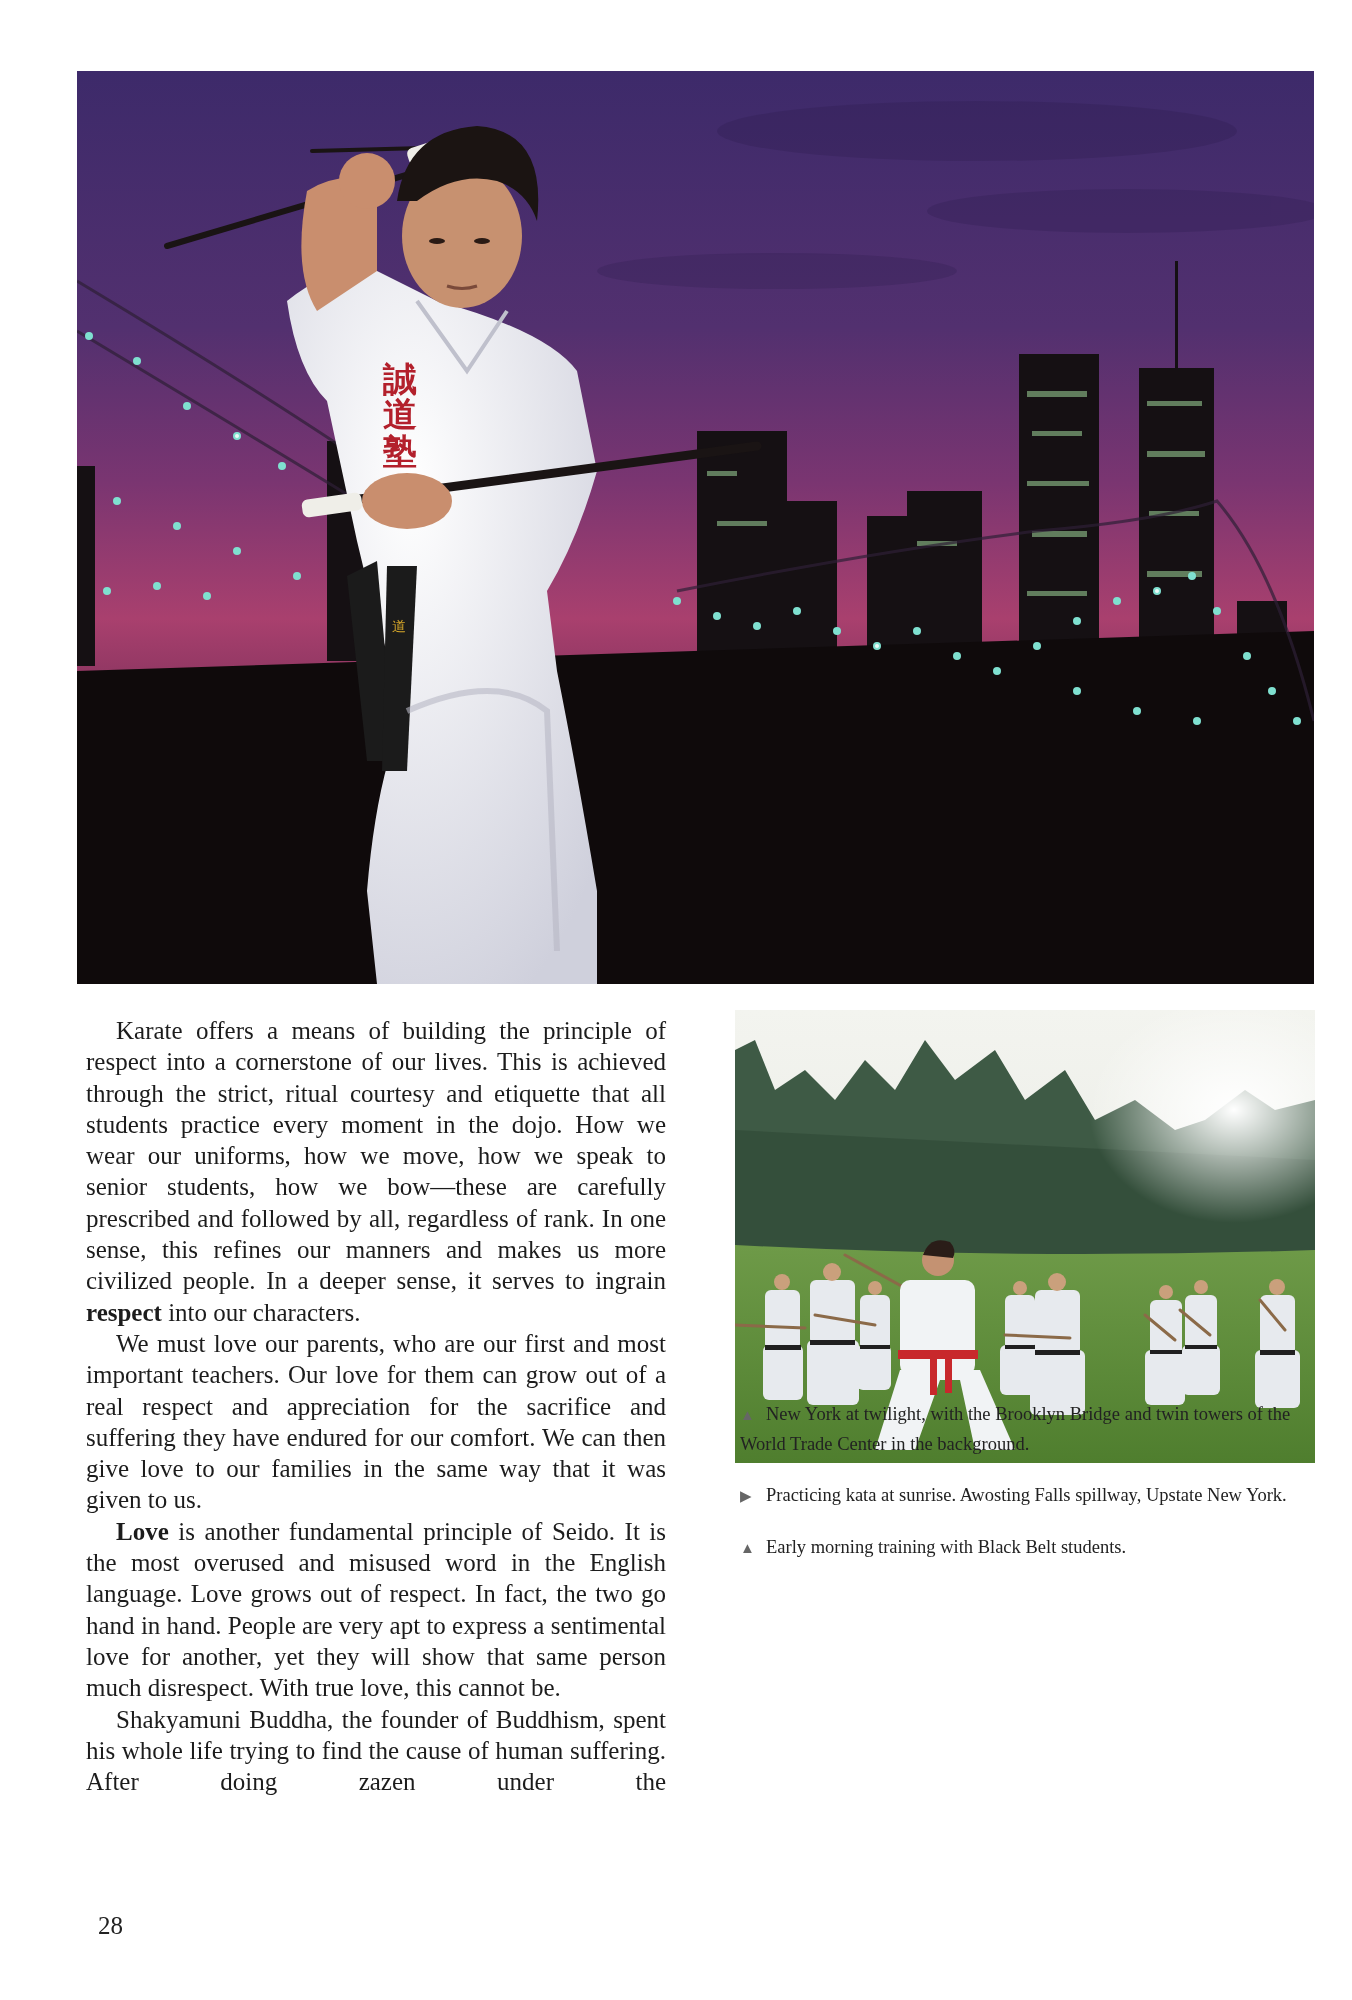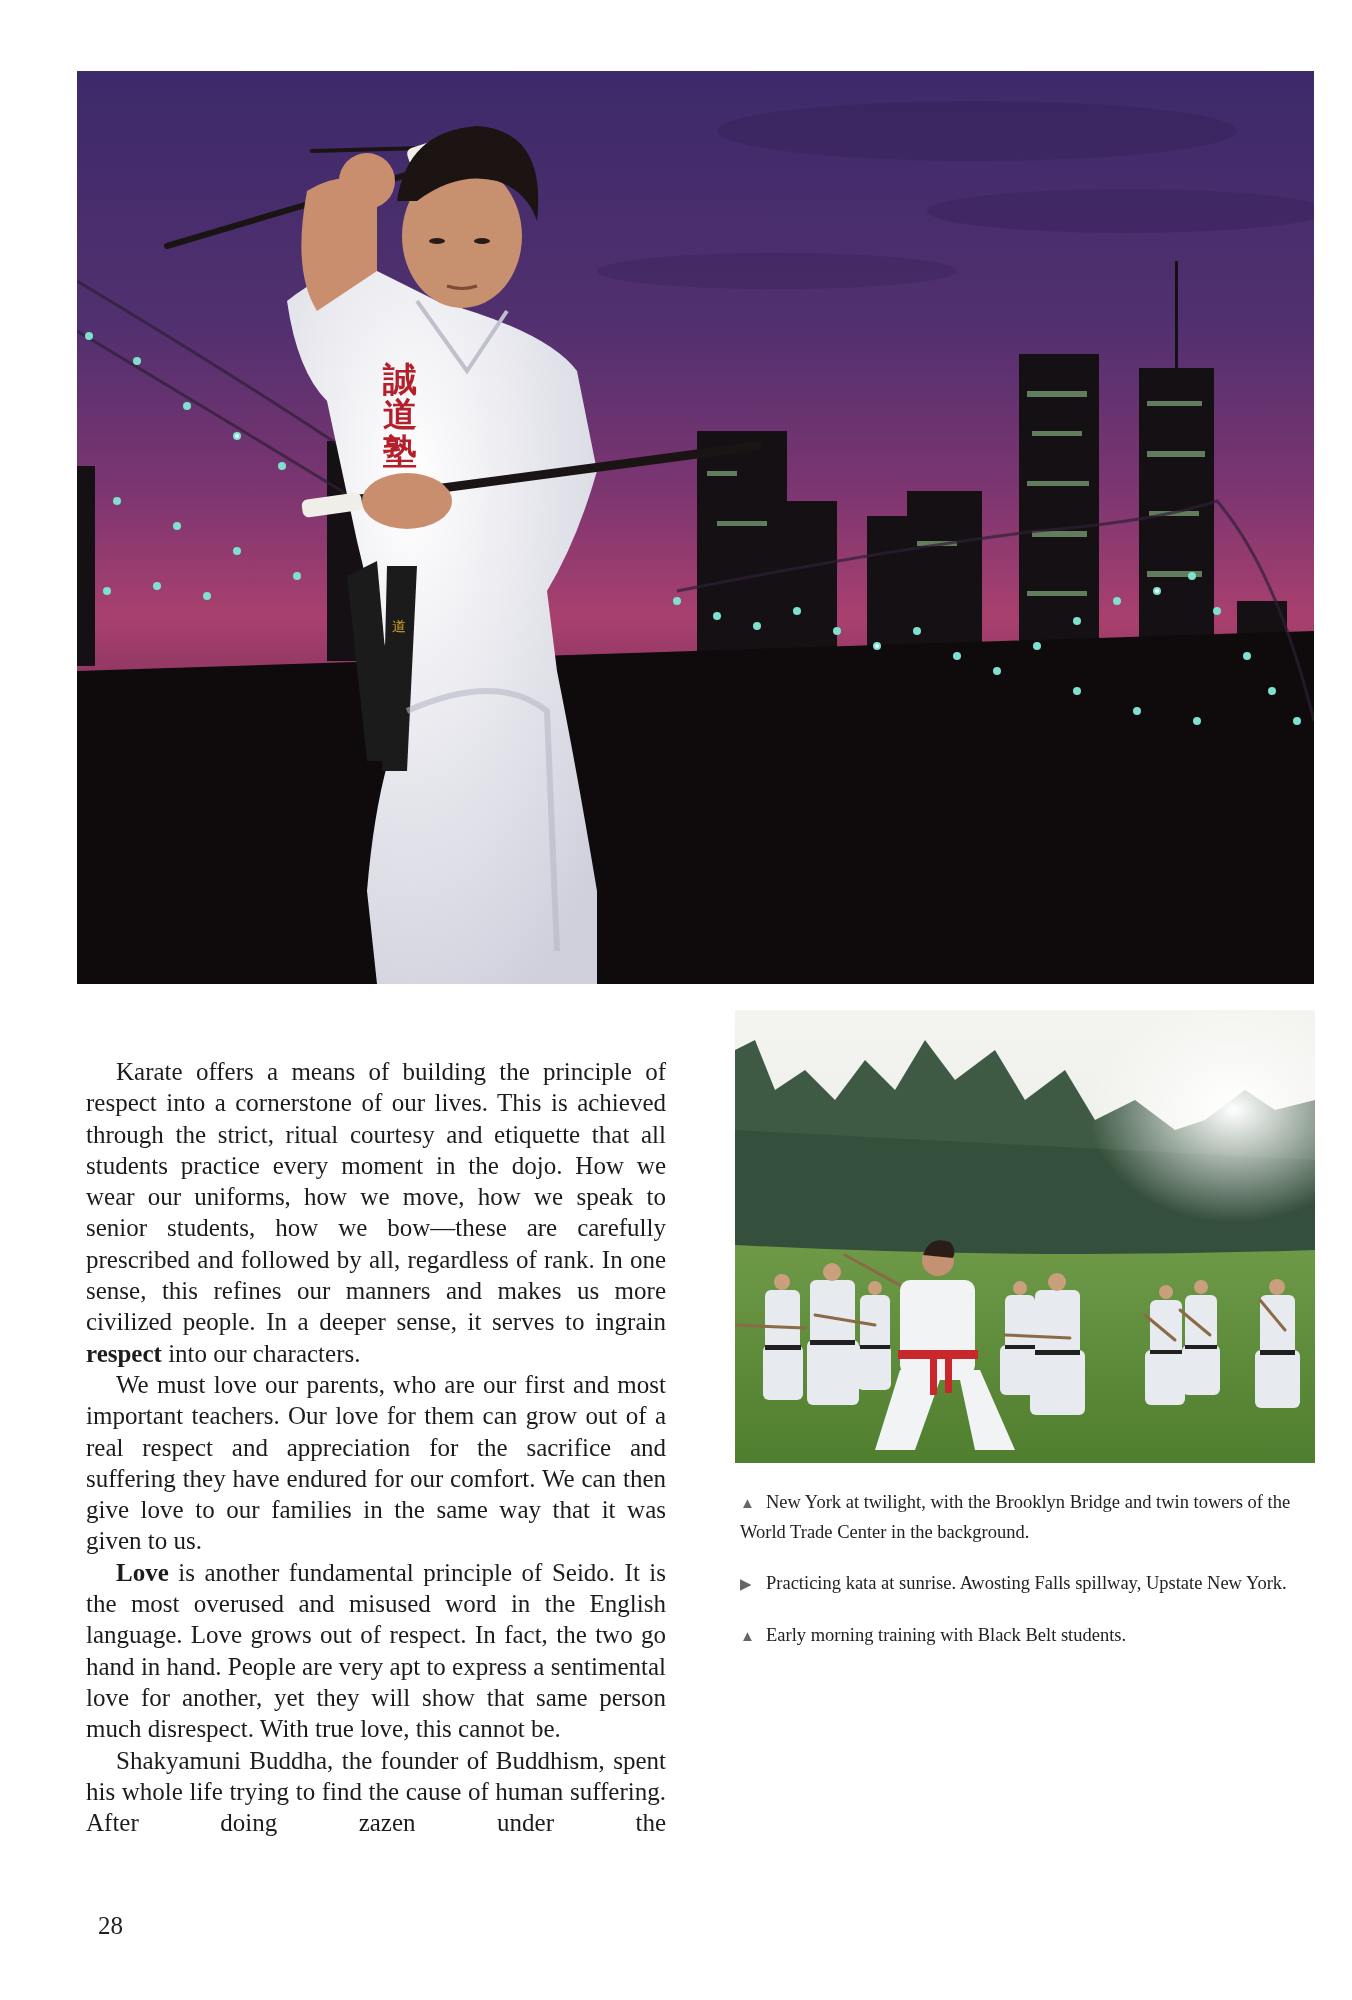--- a/index.html
+++ b/index.html
@@ -4,25 +4,25 @@
 <style>
   html, body { margin: 0; padding: 0; background: #ffffff; }
   body { width: 1352px; height: 2000px; position: relative; overflow: hidden;
          font-family: "Liberation Serif", "DejaVu Serif", serif; color: #1c1c1c; }
   .photo { position: absolute; overflow: hidden; }
   .photo svg { display: block; width: 100%; height: 100%; }
   #photo-main { left: 77px; top: 71px; width: 1237px; height: 913px; }
   #photo-training { left: 735px; top: 1010px; width: 580px; height: 453px; }
 
   .body-text { position: absolute; left: 86px; top: 1015px; width: 580px;
-               font-size: 25px; line-height: 31.3px; text-align: justify; margin-top: 41px; }
+               font-size: 25px; line-height: 31.3px; text-align: justify; }
   .body-text p { margin: 0; text-indent: 30px; }
   .body-text b { font-weight: bold; }
 
-  .captions { position: absolute; left: 740px; top: 1488px; width: 580px;
+  .captions { position: absolute; left: 740px; top: 1400px; width: 580px;
               font-size: 18.5px; line-height: 29px; color: #222; }
   .caption { margin: 0 0 22px 0; }
   .caption .marker { color: #666; font-size: 15px; display: inline-block; width: 26px; }
   .page-number { position: absolute; left: 90px; top: 1912px; font-size: 25px; color: #222; margin-left: 8px; }
 </style>
 </head>
 <body>
 
 <div class="photo" id="photo-main">
   <svg viewBox="0 0 1237 913" preserveAspectRatio="none">

